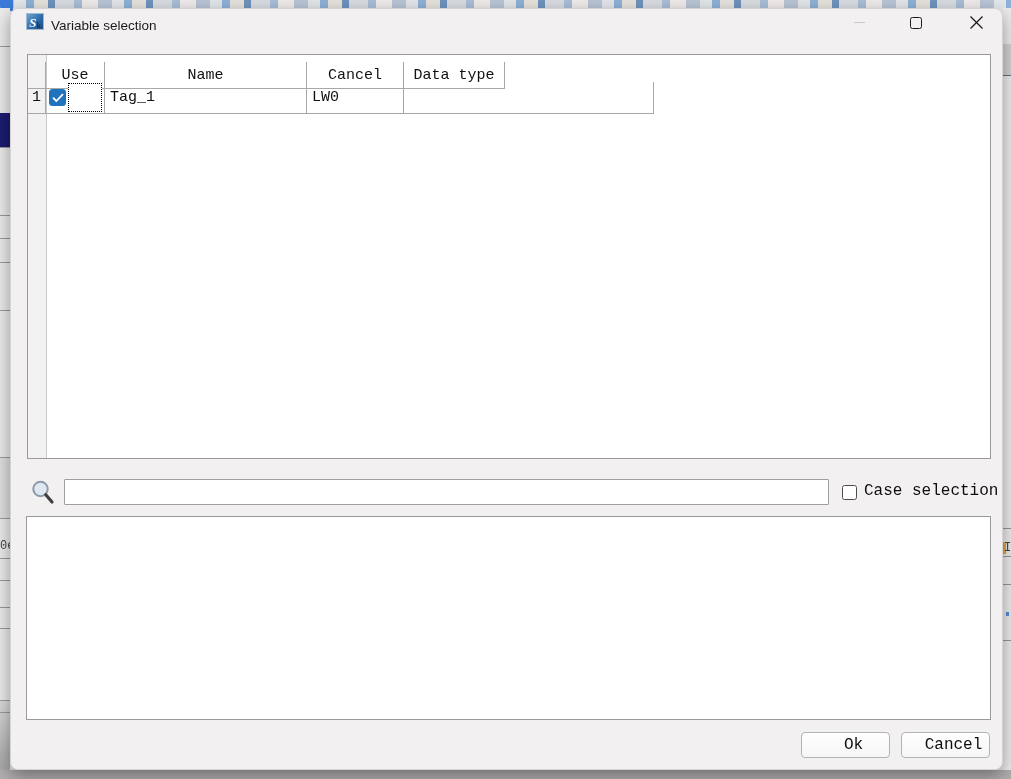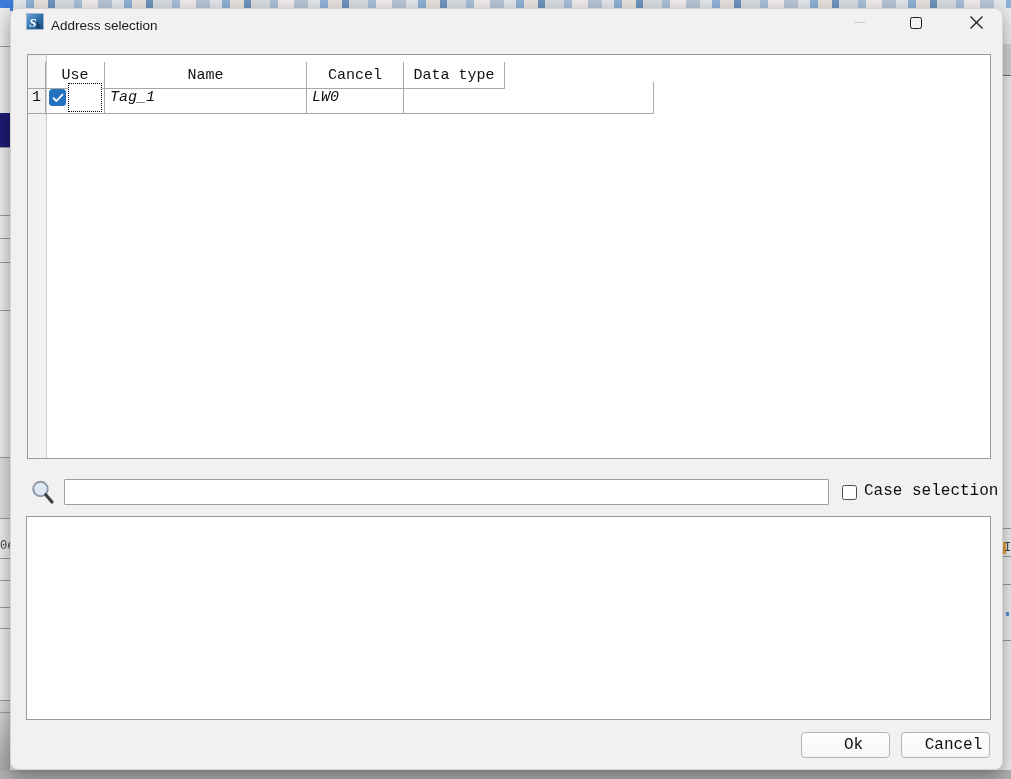--- a/index.html
+++ b/index.html
@@ -62,21 +62,21 @@
   .t-head{top:7px;height:27px;}
   .t-data{top:27px;height:32px;}
   .cell{box-sizing:border-box;border-right:1px solid #a8a8a8;border-bottom:1px solid #a8a8a8;display:flex;align-items:center;overflow:hidden;white-space:nowrap;}
   .c-num{width:18px;justify-content:center;}
   .c-use{width:59px;justify-content:center;}
   .c-name{width:202px;text-align:right;}
   .c-addr{width:97px;}
   .c-dtype{width:101px;}
   .c-desc{width:250px;}
   .t-head .cell{justify-content:center;}
-  .t-data .c-name,.t-data .c-addr,.t-data .c-dtype{justify-content:flex-start;padding-left:5px;font-style:italic;}
+  .t-data .c-name,.t-data .c-addr,.t-data .c-dtype{justify-content:flex-start;padding-left:5px;}
   .use-cell{position:relative;justify-content:flex-start;}
   .row-checkbox{
     position:absolute;left:3px;top:7px;width:17px;height:17px;
     background:#2173be;border-radius:3.5px;display:flex;align-items:center;justify-content:center;
   }
   .focus-rect{
     position:absolute;left:22px;top:1px;width:34px;height:29px;
     background:#fff;border:1px dotted #000;box-sizing:border-box;
   }
 
@@ -156,21 +156,21 @@
     <div class="blue-dot"></div>
     <div class="edge-line" style="top:632px"></div>
   </div>
 
   <div class="bg-bottom"></div>
 
   <div class="dialog">
 
     <div class="titlebar">
       <div class="app-icon">S<small>k</small></div>
-      <div class="title-text">Address selection</div>
+      <div class="title-text">Variable selection</div>
       <div class="win-btn min">
         <span class="glyph-min"></span>
       </div>
       <div class="win-btn max">
         <span class="glyph-max"></span>
       </div>
       <div class="win-btn close">
         <svg width="15" height="15" viewBox="0 0 15 15">
           <line x1="1.5" y1="1.5" x2="13.5" y2="13.5" stroke="#1a1a1a" stroke-width="1.3"></line>
           <line x1="13.5" y1="1.5" x2="1.5" y2="13.5" stroke="#1a1a1a" stroke-width="1.3"></line>

